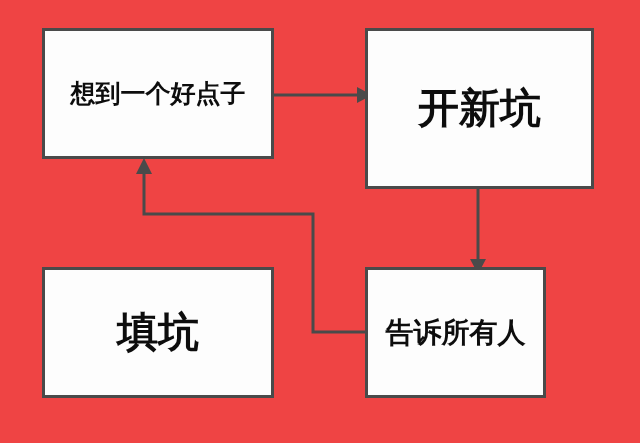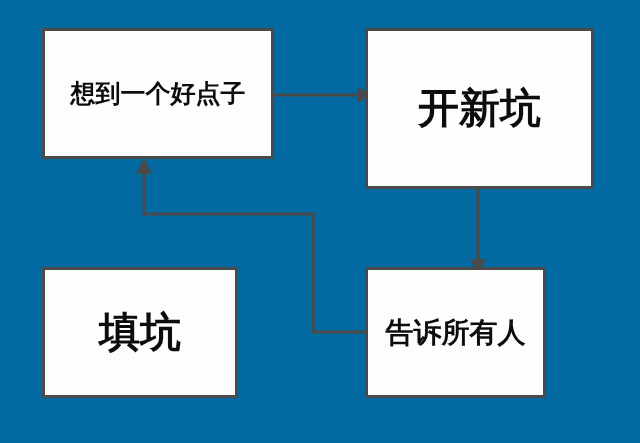--- a/index.html
+++ b/index.html
@@ -10,40 +10,40 @@
     width: 640px;
     height: 443px;
     background: #fdfdfd;
     font-family: "DejaVu Sans", "Liberation Sans", sans-serif;
     overflow: hidden;
   }
   #diagram {
     position: relative;
     width: 640px;
     height: 443px;
-    background: #0369a1;
+    background: #ef4444;
   }
   .node {
     position: absolute;
     box-sizing: border-box;
     background: #fdfdfd;
     border: 3px solid #4a4a4a;
     display: flex;
     align-items: center;
     justify-content: center;
     text-align: center;
     color: #0d0d0d;
     font-weight: bold;
     letter-spacing: 0px;
     line-height: 1;
     user-select: none;
   }
   #node-idea   { left: 42px;  top: 28px;  width: 232px; height: 131px; }
   #node-newpit { left: 365px; top: 28px;  width: 229px; height: 161px; }
-  #node-fillpit{ left: 42px;  top: 267px; width: 196px; height: 131px; }
+  #node-fillpit{ left: 42px;  top: 267px; width: 232px; height: 131px; }
   #node-telleveryone { left: 365px; top: 267px; width: 181px; height: 131px; }
 
   .node-label.size-md { font-size: 25px; }
   .node-label.size-lg { font-size: 41px; }
   .node-label.size-sm { font-size: 28px; }
 
   #edges {
     position: absolute;
     left: 0;
     top: 0;

